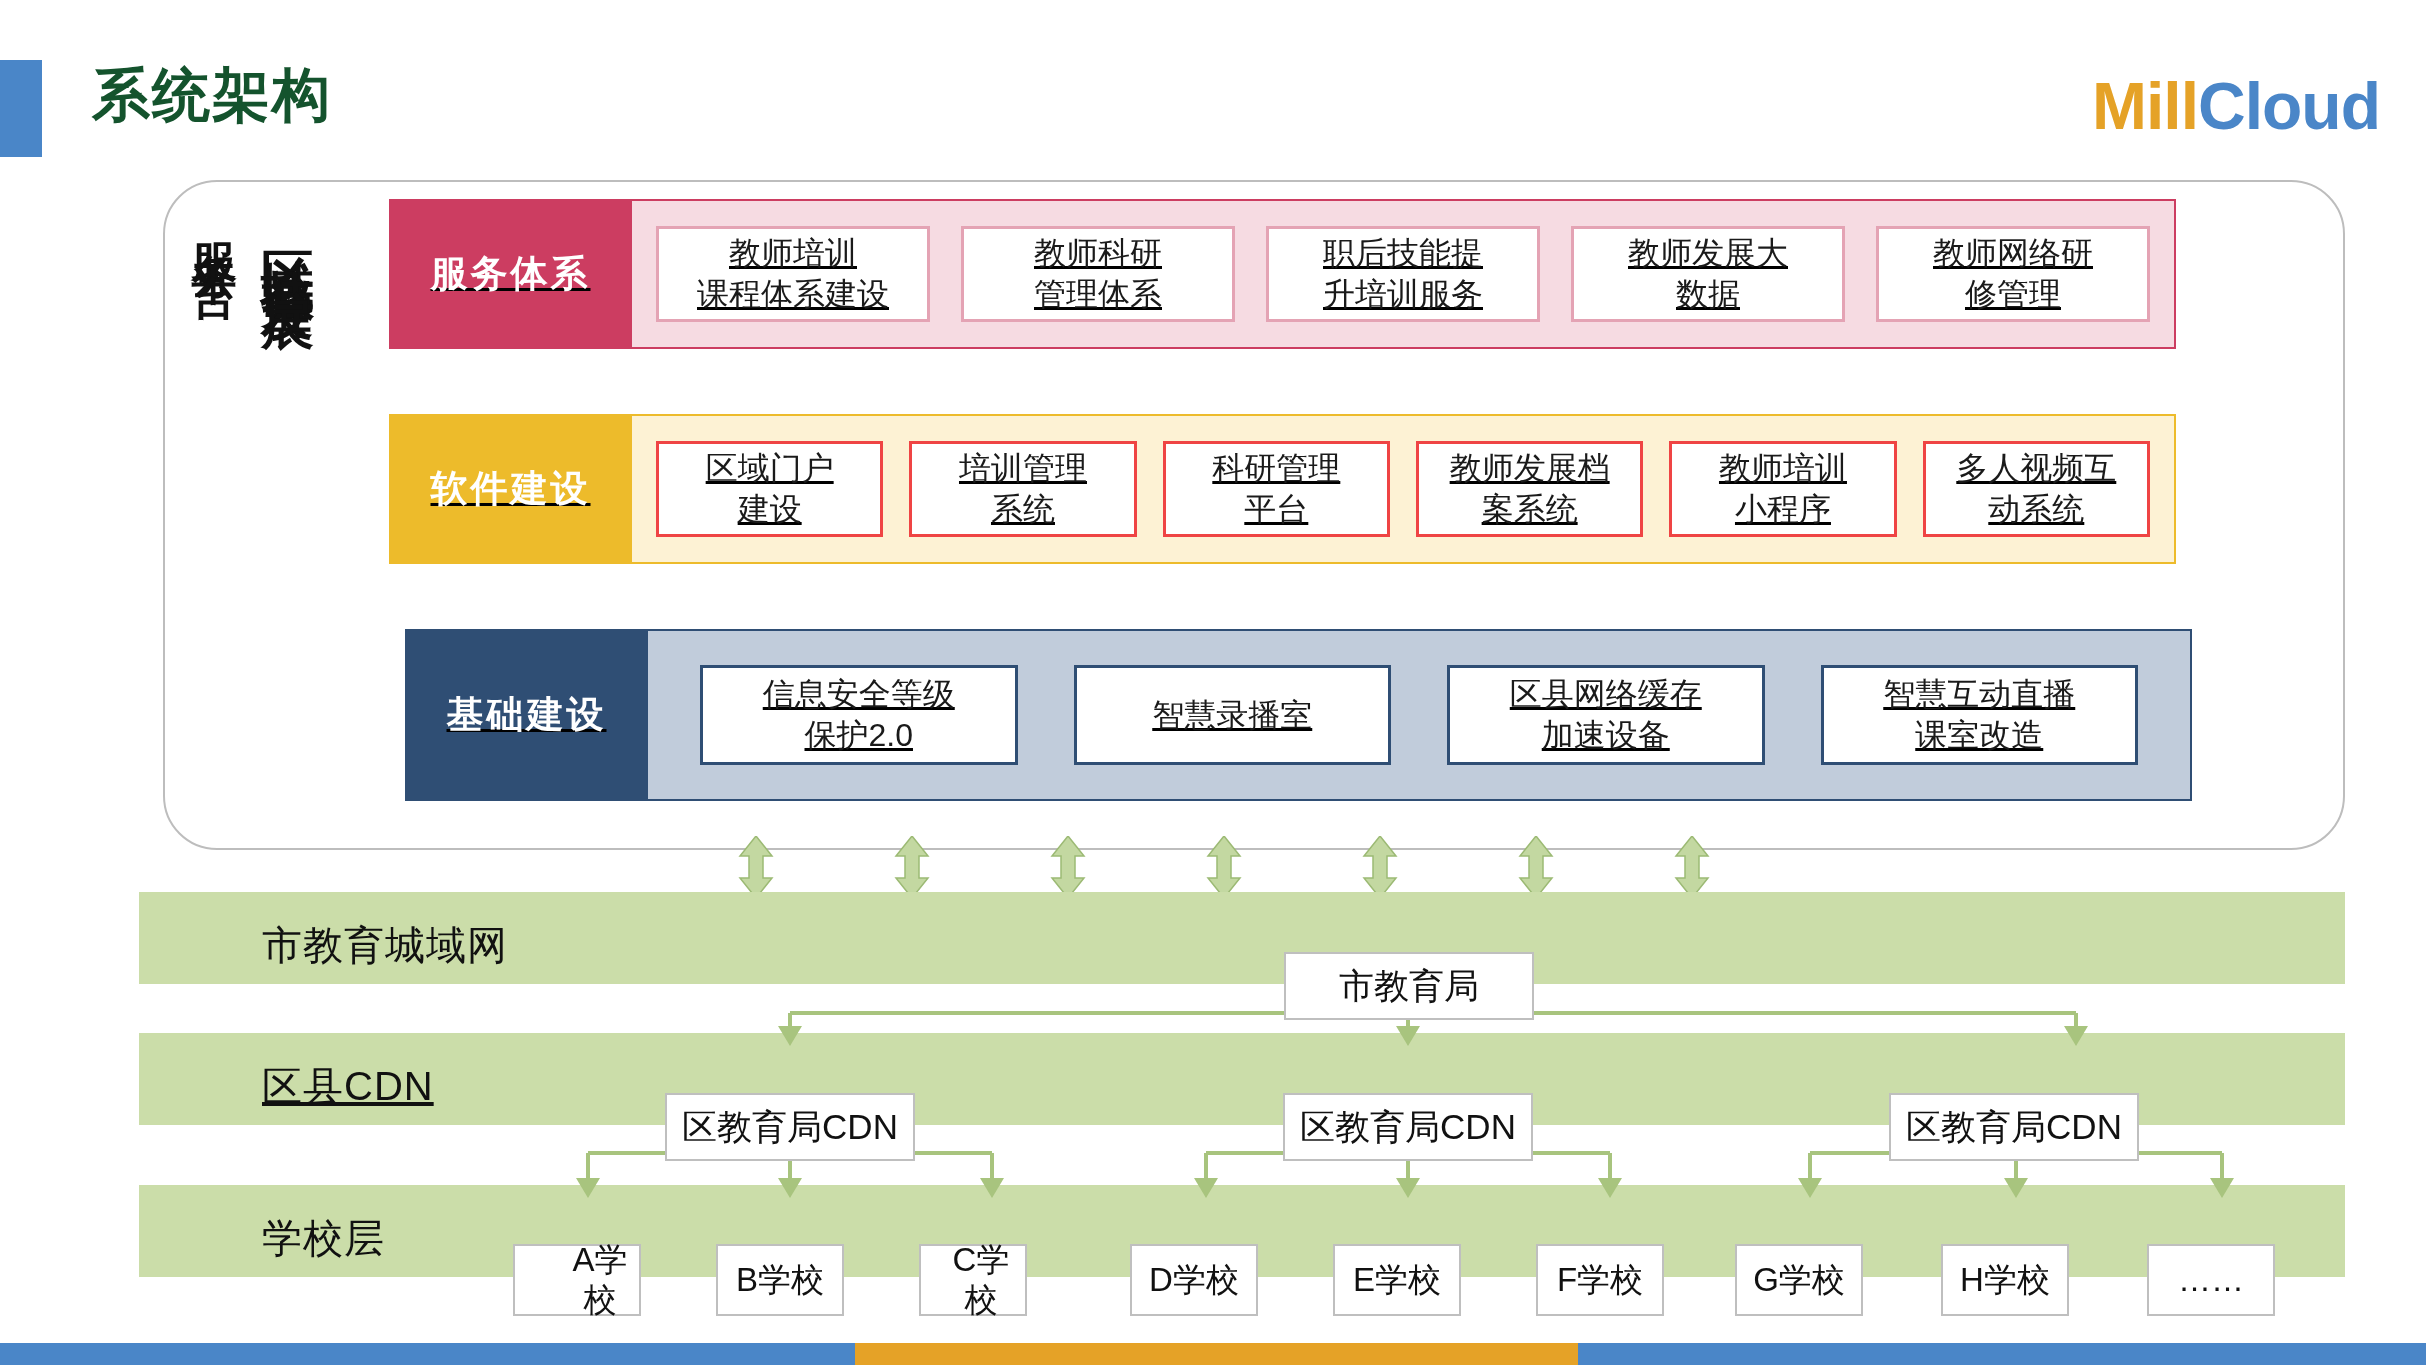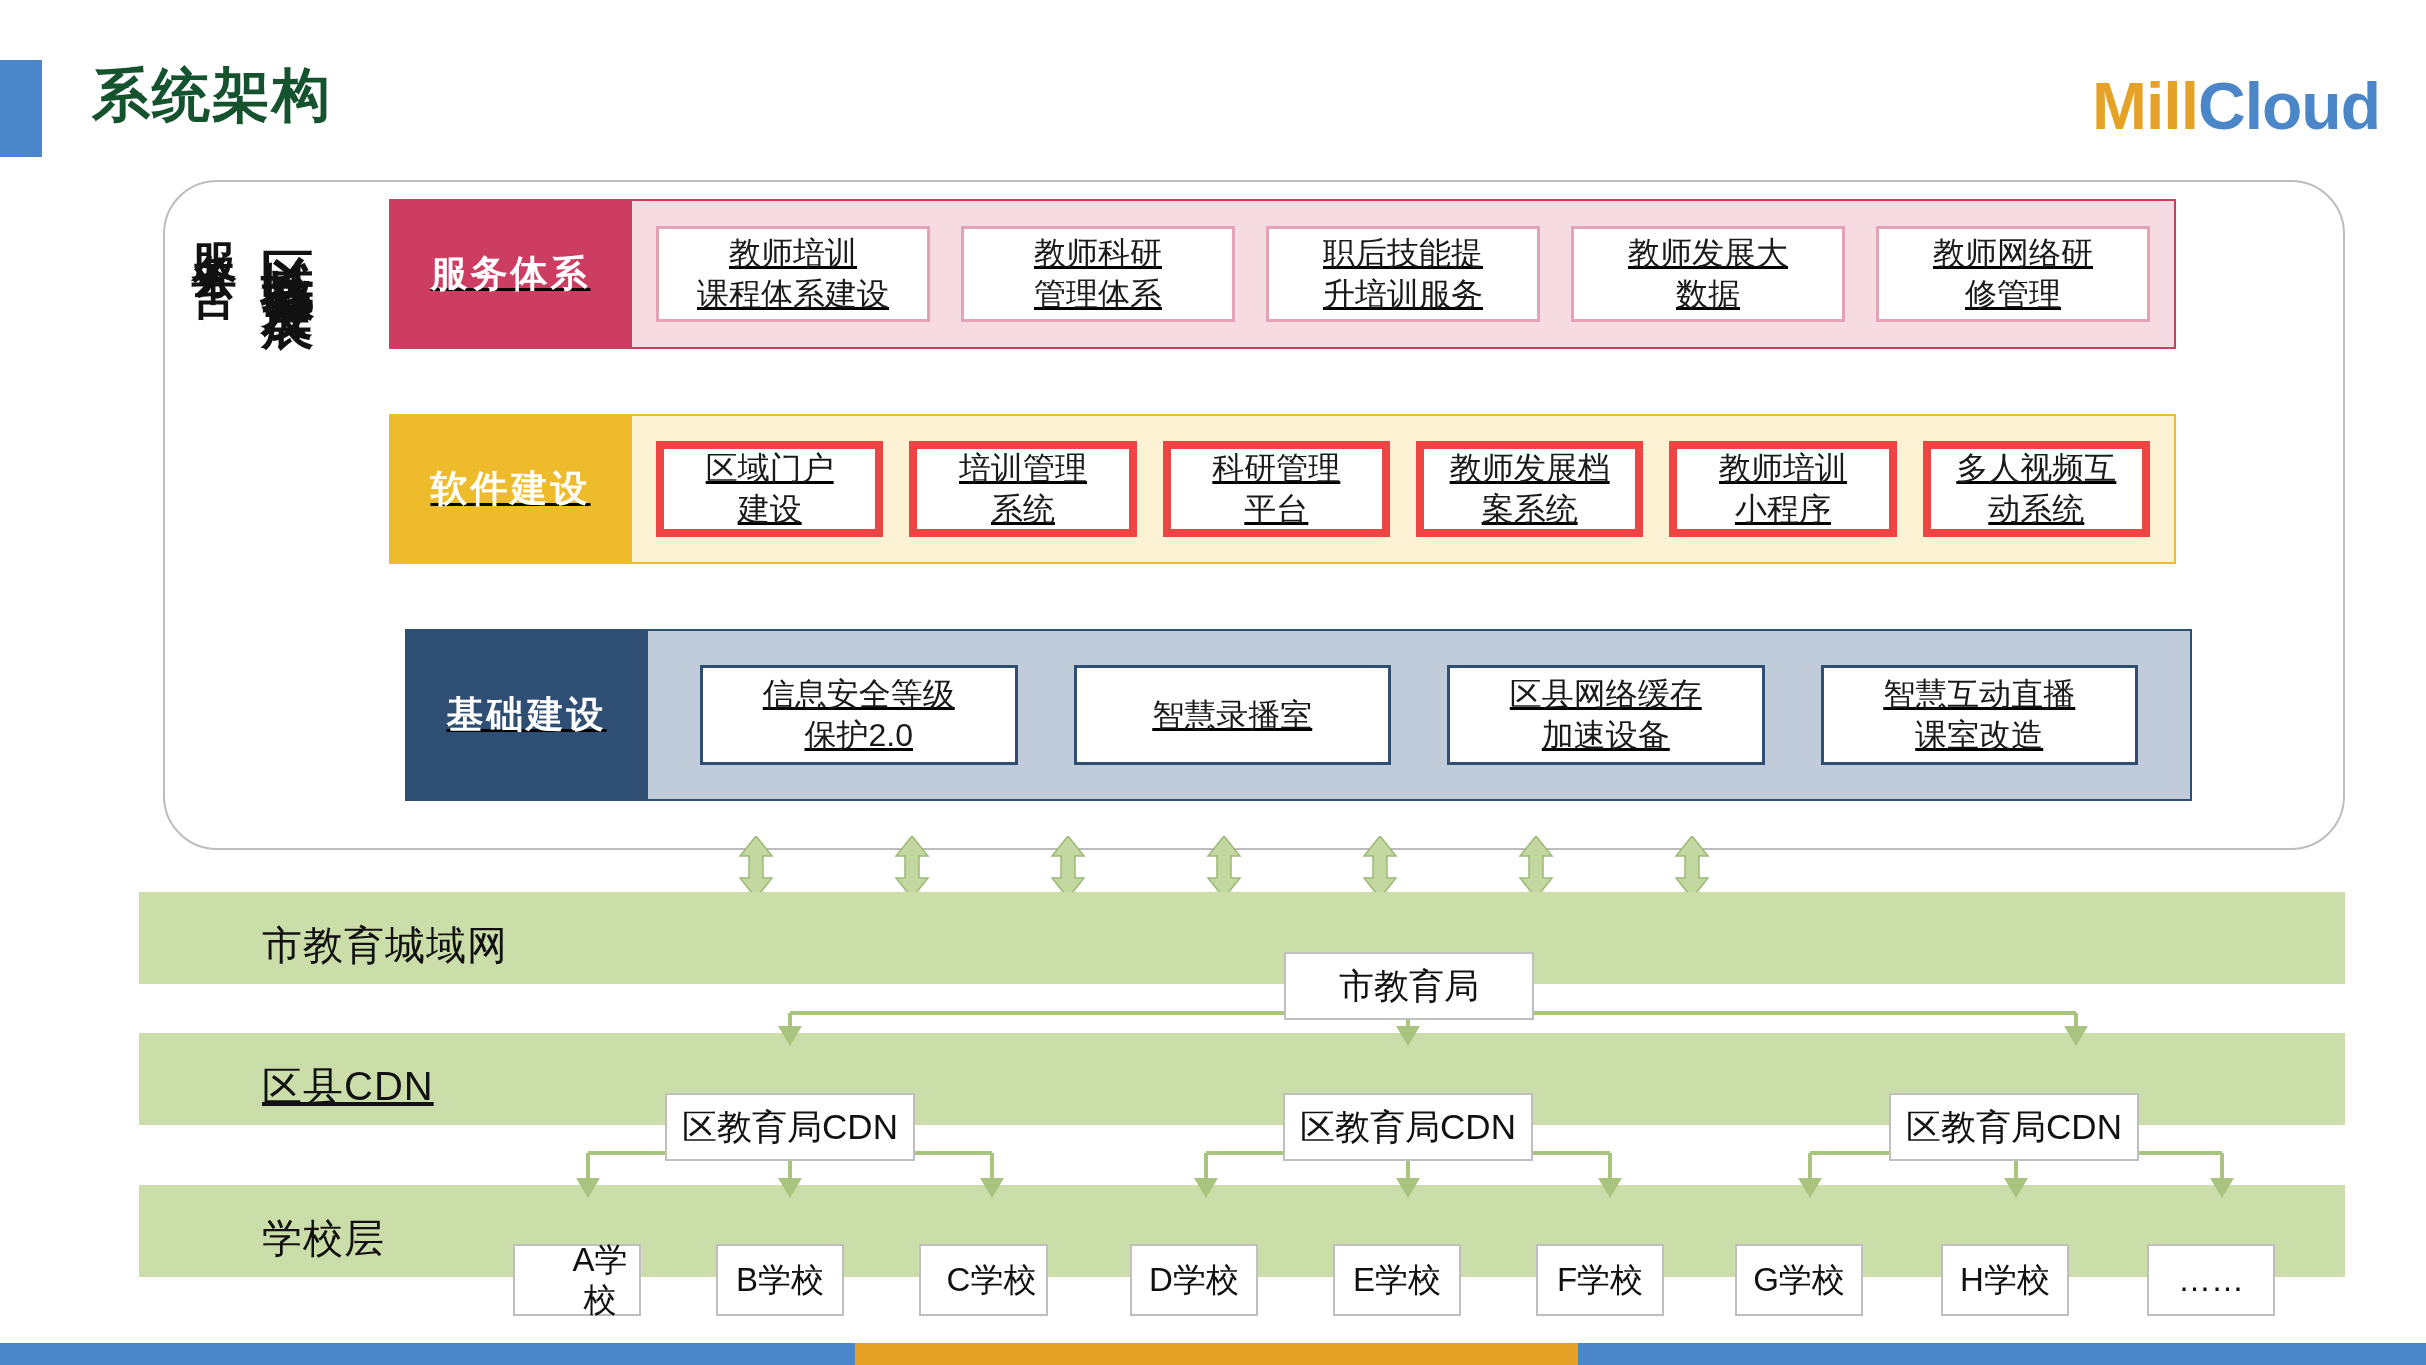--- a/index.html
+++ b/index.html
@@ -133,21 +133,21 @@
   #layer-row-software { top: 414px; width: 1787px; height: 150px; }
   #layer-row-software .layer-tag { background: #EDBB2B; }
   #layer-row-software .layer-cards {
     background: #FDF2D4;
     border: 2px solid #EDBB2B;
     border-left: none;
     padding: 0 24px;
     gap: 26px;
   }
   #layer-row-software .layer-card {
-    border: 8px solid #ef4444;
+    border: 3px solid #ef4444;
     height: 96px;
     flex: 1 1 0;
   }
 
   
   #layer-row-infra { top: 629px; width: 1787px; height: 172px; margin-left: 16px; }
   #layer-row-infra .layer-tag { background: #2F4E74; }
   #layer-row-infra .layer-cards {
     background: #C1CCDB;
     border: 2px solid #2F4E74;
@@ -357,21 +357,21 @@
 </svg>
 
 <div class="node-box node-city" style="left:1284px; width:250px;">市教育局</div>
 
 <div class="node-box node-cdn" style="left:665px; width:250px;">区教育局CDN</div>
 <div class="node-box node-cdn" style="left:1283px; width:250px;">区教育局CDN</div>
 <div class="node-box node-cdn" style="left:1889px; width:250px;">区教育局CDN</div>
 
 <div class="node-box node-school" style="left:513px; width:128px;padding-left:46px;">A学校</div>
 <div class="node-box node-school" style="left:716px; width:128px;">B学校</div>
-<div class="node-box node-school" style="left:919px; width:129px;padding-left:16px;">C学校</div>
+<div class="node-box node-school" style="left:919px; width:108px;padding-left:16px;">C学校</div>
 <div class="node-box node-school" style="left:1130px; width:128px;">D学校</div>
 <div class="node-box node-school" style="left:1333px; width:128px;">E学校</div>
 <div class="node-box node-school" style="left:1536px; width:128px;">F学校</div>
 <div class="node-box node-school" style="left:1735px; width:128px;">G学校</div>
 <div class="node-box node-school" style="left:1941px; width:128px;">H学校</div>
 <div class="node-box node-school" style="left:2147px; width:128px;">……</div>
 
 <div id="footer-bar"></div>
 <div id="footer-bar-accent"></div>
 

